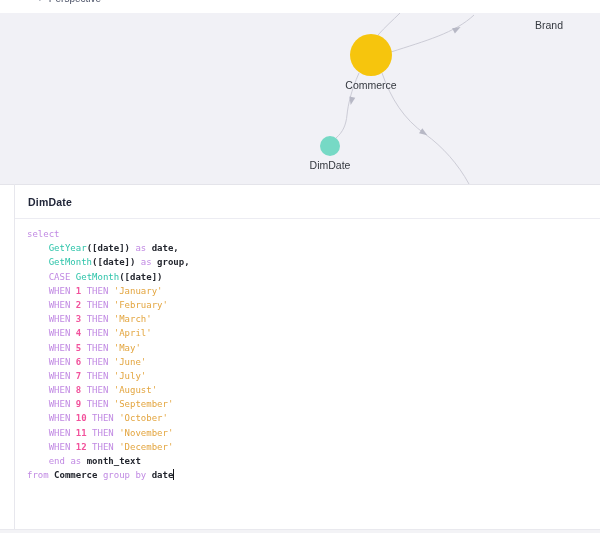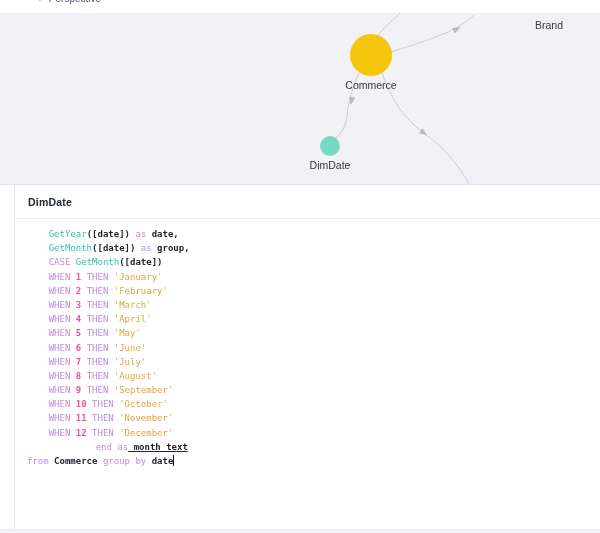--- a/index.html
+++ b/index.html
@@ -63,34 +63,35 @@
       </svg>
   </div>
 
   <div class="panel-header">
     <span class="panel-title">DimDate</span>
   </div>
 
   <div class="vdivider"></div>
 
   <div class="code" id="code-editor">
+      <div class="code-line"><span style="color: rgb(193, 138, 227);">select</span></div>
       <div class="code-line"><span style="color: rgb(35, 38, 46); font-weight: 600;">    </span><span style="color: rgb(46, 196, 170);">GetYear</span><span style="color: rgb(35, 38, 46); font-weight: 600;">([date]) </span><span style="color: rgb(193, 138, 227);">as</span><span style="color: rgb(35, 38, 46); font-weight: 600;"> date,</span></div>
       <div class="code-line"><span style="color: rgb(35, 38, 46); font-weight: 600;">    </span><span style="color: rgb(46, 196, 170);">GetMonth</span><span style="color: rgb(35, 38, 46); font-weight: 600;">([date]) </span><span style="color: rgb(193, 138, 227);">as</span><span style="color: rgb(35, 38, 46); font-weight: 600;"> group,</span></div>
       <div class="code-line"><span style="color: rgb(35, 38, 46); font-weight: 600;">    </span><span style="color: rgb(193, 138, 227);">CASE</span><span style="color: rgb(35, 38, 46); font-weight: 600;"> </span><span style="color: rgb(46, 196, 170);">GetMonth</span><span style="color: rgb(35, 38, 46); font-weight: 600;">([date])</span></div>
       <div class="code-line"><span style="color: rgb(35, 38, 46); font-weight: 600;">    </span><span style="color: rgb(193, 138, 227);">WHEN</span><span style="color: rgb(35, 38, 46); font-weight: 600;"> </span><span style="color: rgb(242, 82, 156); font-weight: 600;">1</span><span style="color: rgb(35, 38, 46); font-weight: 600;"> </span><span style="color: rgb(193, 138, 227);">THEN</span><span style="color: rgb(35, 38, 46); font-weight: 600;"> </span><span style="color: rgb(227, 165, 63);">'January'</span></div>
       <div class="code-line"><span style="color: rgb(35, 38, 46); font-weight: 600;">    </span><span style="color: rgb(193, 138, 227);">WHEN</span><span style="color: rgb(35, 38, 46); font-weight: 600;"> </span><span style="color: rgb(242, 82, 156); font-weight: 600;">2</span><span style="color: rgb(35, 38, 46); font-weight: 600;"> </span><span style="color: rgb(193, 138, 227);">THEN</span><span style="color: rgb(35, 38, 46); font-weight: 600;"> </span><span style="color: rgb(227, 165, 63);">'February'</span></div>
       <div class="code-line"><span style="color: rgb(35, 38, 46); font-weight: 600;">    </span><span style="color: rgb(193, 138, 227);">WHEN</span><span style="color: rgb(35, 38, 46); font-weight: 600;"> </span><span style="color: rgb(242, 82, 156); font-weight: 600;">3</span><span style="color: rgb(35, 38, 46); font-weight: 600;"> </span><span style="color: rgb(193, 138, 227);">THEN</span><span style="color: rgb(35, 38, 46); font-weight: 600;"> </span><span style="color: rgb(227, 165, 63);">'March'</span></div>
       <div class="code-line"><span style="color: rgb(35, 38, 46); font-weight: 600;">    </span><span style="color: rgb(193, 138, 227);">WHEN</span><span style="color: rgb(35, 38, 46); font-weight: 600;"> </span><span style="color: rgb(242, 82, 156); font-weight: 600;">4</span><span style="color: rgb(35, 38, 46); font-weight: 600;"> </span><span style="color: rgb(193, 138, 227);">THEN</span><span style="color: rgb(35, 38, 46); font-weight: 600;"> </span><span style="color: rgb(227, 165, 63);">'April'</span></div>
       <div class="code-line"><span style="color: rgb(35, 38, 46); font-weight: 600;">    </span><span style="color: rgb(193, 138, 227);">WHEN</span><span style="color: rgb(35, 38, 46); font-weight: 600;"> </span><span style="color: rgb(242, 82, 156); font-weight: 600;">5</span><span style="color: rgb(35, 38, 46); font-weight: 600;"> </span><span style="color: rgb(193, 138, 227);">THEN</span><span style="color: rgb(35, 38, 46); font-weight: 600;"> </span><span style="color: rgb(227, 165, 63);">'May'</span></div>
       <div class="code-line"><span style="color: rgb(35, 38, 46); font-weight: 600;">    </span><span style="color: rgb(193, 138, 227);">WHEN</span><span style="color: rgb(35, 38, 46); font-weight: 600;"> </span><span style="color: rgb(242, 82, 156); font-weight: 600;">6</span><span style="color: rgb(35, 38, 46); font-weight: 600;"> </span><span style="color: rgb(193, 138, 227);">THEN</span><span style="color: rgb(35, 38, 46); font-weight: 600;"> </span><span style="color: rgb(227, 165, 63);">'June'</span></div>
       <div class="code-line"><span style="color: rgb(35, 38, 46); font-weight: 600;">    </span><span style="color: rgb(193, 138, 227);">WHEN</span><span style="color: rgb(35, 38, 46); font-weight: 600;"> </span><span style="color: rgb(242, 82, 156); font-weight: 600;">7</span><span style="color: rgb(35, 38, 46); font-weight: 600;"> </span><span style="color: rgb(193, 138, 227);">THEN</span><span style="color: rgb(35, 38, 46); font-weight: 600;"> </span><span style="color: rgb(227, 165, 63);">'July'</span></div>
       <div class="code-line"><span style="color: rgb(35, 38, 46); font-weight: 600;">    </span><span style="color: rgb(193, 138, 227);">WHEN</span><span style="color: rgb(35, 38, 46); font-weight: 600;"> </span><span style="color: rgb(242, 82, 156); font-weight: 600;">8</span><span style="color: rgb(35, 38, 46); font-weight: 600;"> </span><span style="color: rgb(193, 138, 227);">THEN</span><span style="color: rgb(35, 38, 46); font-weight: 600;"> </span><span style="color: rgb(227, 165, 63);">'August'</span></div>
       <div class="code-line"><span style="color: rgb(35, 38, 46); font-weight: 600;">    </span><span style="color: rgb(193, 138, 227);">WHEN</span><span style="color: rgb(35, 38, 46); font-weight: 600;"> </span><span style="color: rgb(242, 82, 156); font-weight: 600;">9</span><span style="color: rgb(35, 38, 46); font-weight: 600;"> </span><span style="color: rgb(193, 138, 227);">THEN</span><span style="color: rgb(35, 38, 46); font-weight: 600;"> </span><span style="color: rgb(227, 165, 63);">'September'</span></div>
       <div class="code-line"><span style="color: rgb(35, 38, 46); font-weight: 600;">    </span><span style="color: rgb(193, 138, 227);">WHEN</span><span style="color: rgb(35, 38, 46); font-weight: 600;"> </span><span style="color: rgb(242, 82, 156); font-weight: 600;">10</span><span style="color: rgb(35, 38, 46); font-weight: 600;"> </span><span style="color: rgb(193, 138, 227);">THEN</span><span style="color: rgb(35, 38, 46); font-weight: 600;"> </span><span style="color: rgb(227, 165, 63);">'October'</span></div>
       <div class="code-line"><span style="color: rgb(35, 38, 46); font-weight: 600;">    </span><span style="color: rgb(193, 138, 227);">WHEN</span><span style="color: rgb(35, 38, 46); font-weight: 600;"> </span><span style="color: rgb(242, 82, 156); font-weight: 600;">11</span><span style="color: rgb(35, 38, 46); font-weight: 600;"> </span><span style="color: rgb(193, 138, 227);">THEN</span><span style="color: rgb(35, 38, 46); font-weight: 600;"> </span><span style="color: rgb(227, 165, 63);">'November'</span></div>
       <div class="code-line"><span style="color: rgb(35, 38, 46); font-weight: 600;">    </span><span style="color: rgb(193, 138, 227);">WHEN</span><span style="color: rgb(35, 38, 46); font-weight: 600;"> </span><span style="color: rgb(242, 82, 156); font-weight: 600;">12</span><span style="color: rgb(35, 38, 46); font-weight: 600;"> </span><span style="color: rgb(193, 138, 227);">THEN</span><span style="color: rgb(35, 38, 46); font-weight: 600;"> </span><span style="color: rgb(227, 165, 63);">'December'</span></div>
-      <div class="code-line"><span style="color: rgb(35, 38, 46); font-weight: 600;">    </span><span style="color: rgb(193, 138, 227); margin-left: 47px;">end</span><span style="color: rgb(35, 38, 46); font-weight: 600;"> </span><span style="color: rgb(193, 138, 227);">as</span><span style="color: rgb(35, 38, 46); font-weight: 600; text-decoration: underline;"> month_text</span></div>
+      <div class="code-line"><span style="color: rgb(35, 38, 46); font-weight: 600;">    </span><span style="color: rgb(193, 138, 227);">end</span><span style="color: rgb(35, 38, 46); font-weight: 600;"> </span><span style="color: rgb(193, 138, 227);">as</span><span style="color: rgb(35, 38, 46); font-weight: 600;"> month_text</span></div>
       <div class="code-line"><span style="color: rgb(193, 138, 227);">from</span><span style="color: rgb(35, 38, 46); font-weight: 600;"> Commerce </span><span style="color: rgb(193, 138, 227);">group</span><span style="color: rgb(35, 38, 46); font-weight: 600;"> </span><span style="color: rgb(193, 138, 227);">by</span><span style="color: rgb(35, 38, 46); font-weight: 600;"> date</span><span class="caret" style="background: rgb(21, 22, 26);"></span></div>
     </div>
 
   <div class="bottom-strip"></div>
 
 </div>
 
 </body></html>

